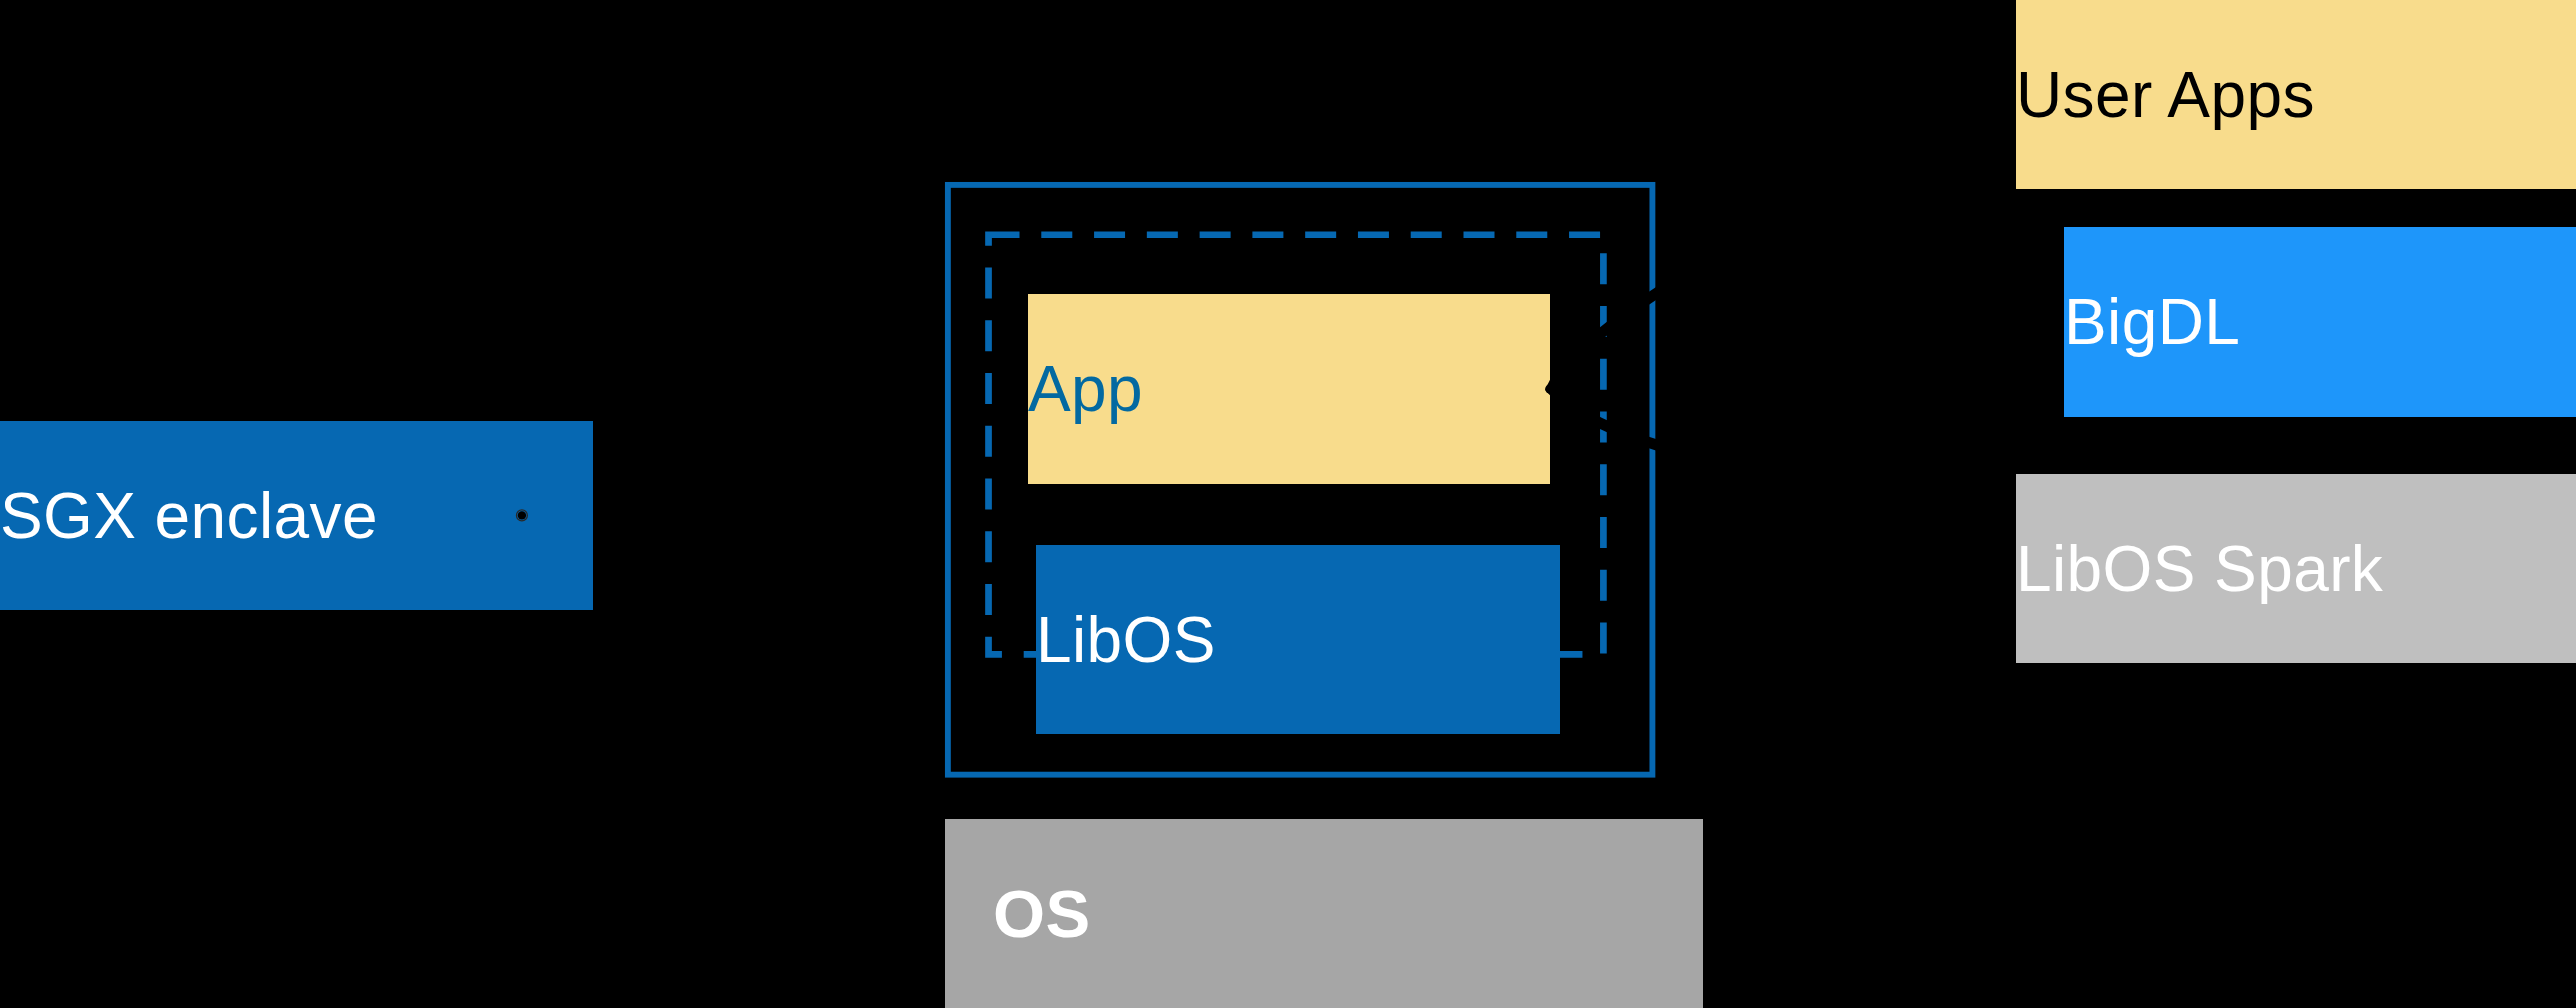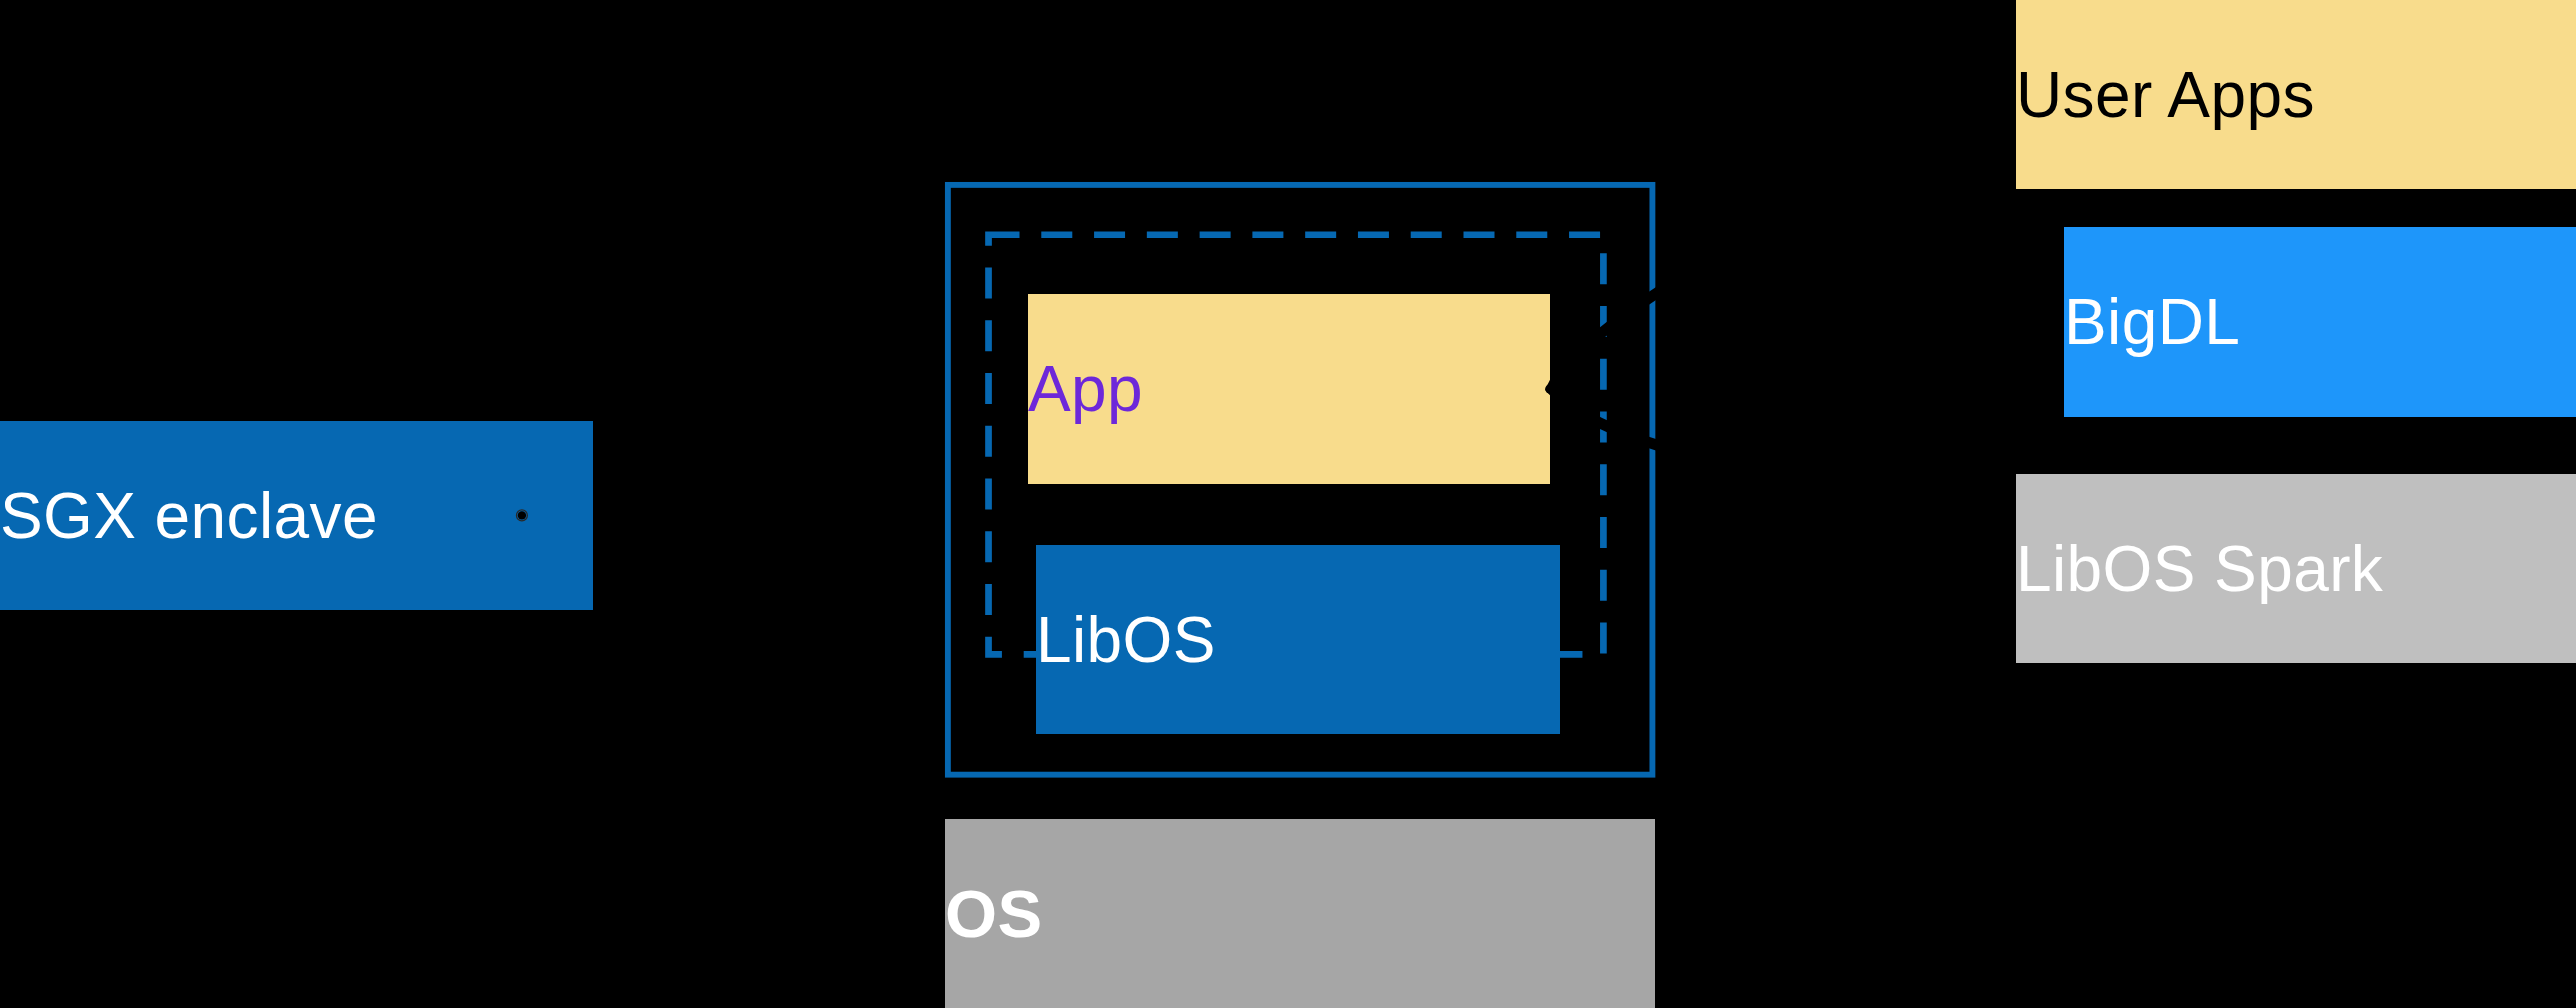--- a/index.html
+++ b/index.html
@@ -23,21 +23,21 @@
   .z-borders { z-index: 1; }
   .z-boxes  { z-index: 2; }
   .z-marks  { z-index: 3; }
 
   
   #sgx-box     { left: 0px;    top: 421px; width: 593px; height: 189px; }
 
   
   #app-box     { left: 1028px; top: 294px; width: 522px; height: 190px; }
   #libos-box   { left: 1036px; top: 545px; width: 524px; height: 189px; }
-  #os-box      { left: 945px; top: 819px; width: 710px; height: 189px; font-weight: bold; font-size: 67px; }
+  #os-box      { left: 945px; top: 819px; width: 710px; height: 189px; font-weight: bold; font-size: 67px; padding-left: 48px; }
 
   
   #userapps-box{ left: 2016px; top: 0px;   width: 560px; height: 189px; }
   #bigdl-box   { left: 2016px; top: 227px; width: 560px; height: 190px; margin-left: 48px; }
   #spark-box   { left: 2016px; top: 474px; width: 560px; height: 189px; }
 </style>
 </head>
 <body>
 
 <div id="canvas" style="background: rgb(0, 0, 0);">
@@ -46,21 +46,21 @@
     <rect x="1131.5" y="220.5" width="841" height="704" fill="none" stroke-width="7" stroke="#0668B2"></rect>
     <rect x="1180" y="280" width="734" height="501" fill="none" stroke-width="8" stroke-dasharray="37 26" stroke="#0668B2"></rect>
   </svg>
 
   <div class="layer z-boxes">
 
     <div class="box" id="sgx-box" style="background: rgb(6, 104, 178); color: rgb(255, 255, 255);">
       <span>SGX enclave</span>
     </div>
 
-    <div class="box" id="app-box" style="background: rgb(248, 220, 140); color: #6d28d9;">
+    <div class="box" id="app-box" style="background: rgb(248, 220, 140); color: #0369a1;">
       <span>App</span>
     </div>
 
     <div class="box" id="libos-box" style="background: rgb(6, 104, 178); color: rgb(255, 255, 255);">
       <span>LibOS</span>
     </div>
 
     <div class="box" id="os-box" style="background: rgb(166, 166, 166); color: rgb(255, 255, 255);">
       <span>OS</span>
     </div>

